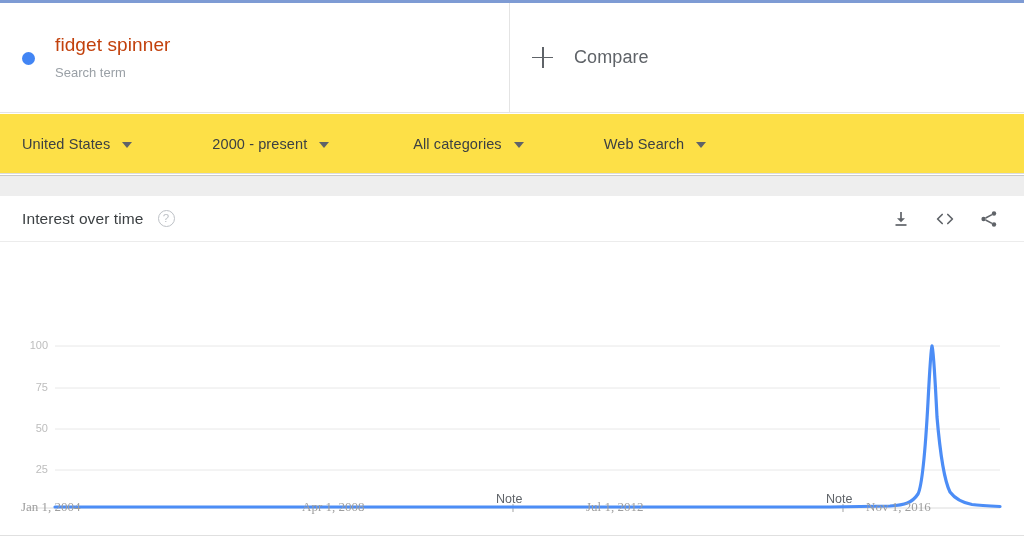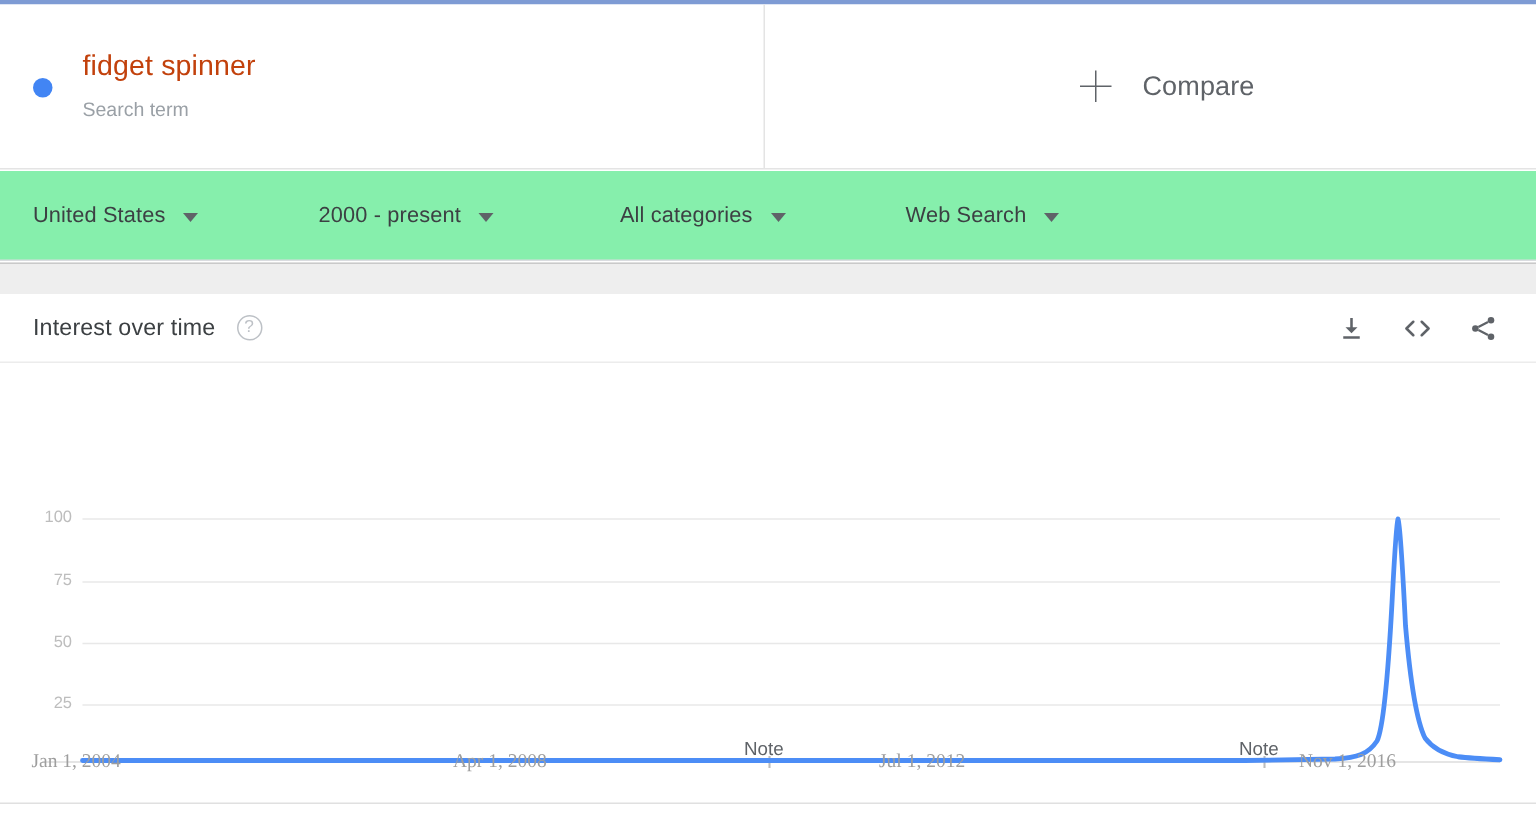--- a/index.html
+++ b/index.html
@@ -37,37 +37,37 @@
   .term-texts { display: flex; flex-direction: column; justify-content: center; }
   .term-title {
     font-size: 19px; color: #c2410c; line-height: 25px; font-weight: 400;
     letter-spacing: .1px;
   }
   .term-sub {
     font-size: 13px; color: #9aa0a6; line-height: 20px; margin-top: 6px;
   }
   .compare-card {
     flex: 1; height: 100%;
-    display: flex; align-items: center; padding-left: 22px; justify-content: center;
+    display: flex; align-items: center; padding-left: 22px;
   }
   .compare-inner { display: flex; align-items: center; cursor: pointer; }
   .plus-icon {
     width: 22px; height: 22px; position: relative; margin-right: 20px;
   }
   .plus-icon::before, .plus-icon::after {
     content: ""; position: absolute; background: #5f6368;
   }
   .plus-icon::before { left: 0; top: 10px; width: 21px; height: 1.6px; }
   .plus-icon::after  { top: 0; left: 10px; height: 21px; width: 1.6px; }
   .compare-label { font-size: 18px; color: #5f6368; letter-spacing: .1px; }
 
   
   .filter-bar {
     position: absolute; top: 114px; left: 0; width: 1024px; height: 60px;
-    background: #86efac; display: flex; align-items: center;
+    background: #fde047; display: flex; align-items: center;
     border-bottom: 1px solid #dadce0;
   }
   .filter-item {
     display: flex; align-items: center; cursor: pointer;
     margin-left: 22px; padding-right: 8px;
   }
   .filter-item:nth-child(2) { margin-left: 72px; }
   .filter-item:nth-child(3) { margin-left: 76px; }
   .filter-item:nth-child(4) { margin-left: 72px; }
   .filter-label { font-size: 14.5px; color: #3c4043; letter-spacing: .1px; }

